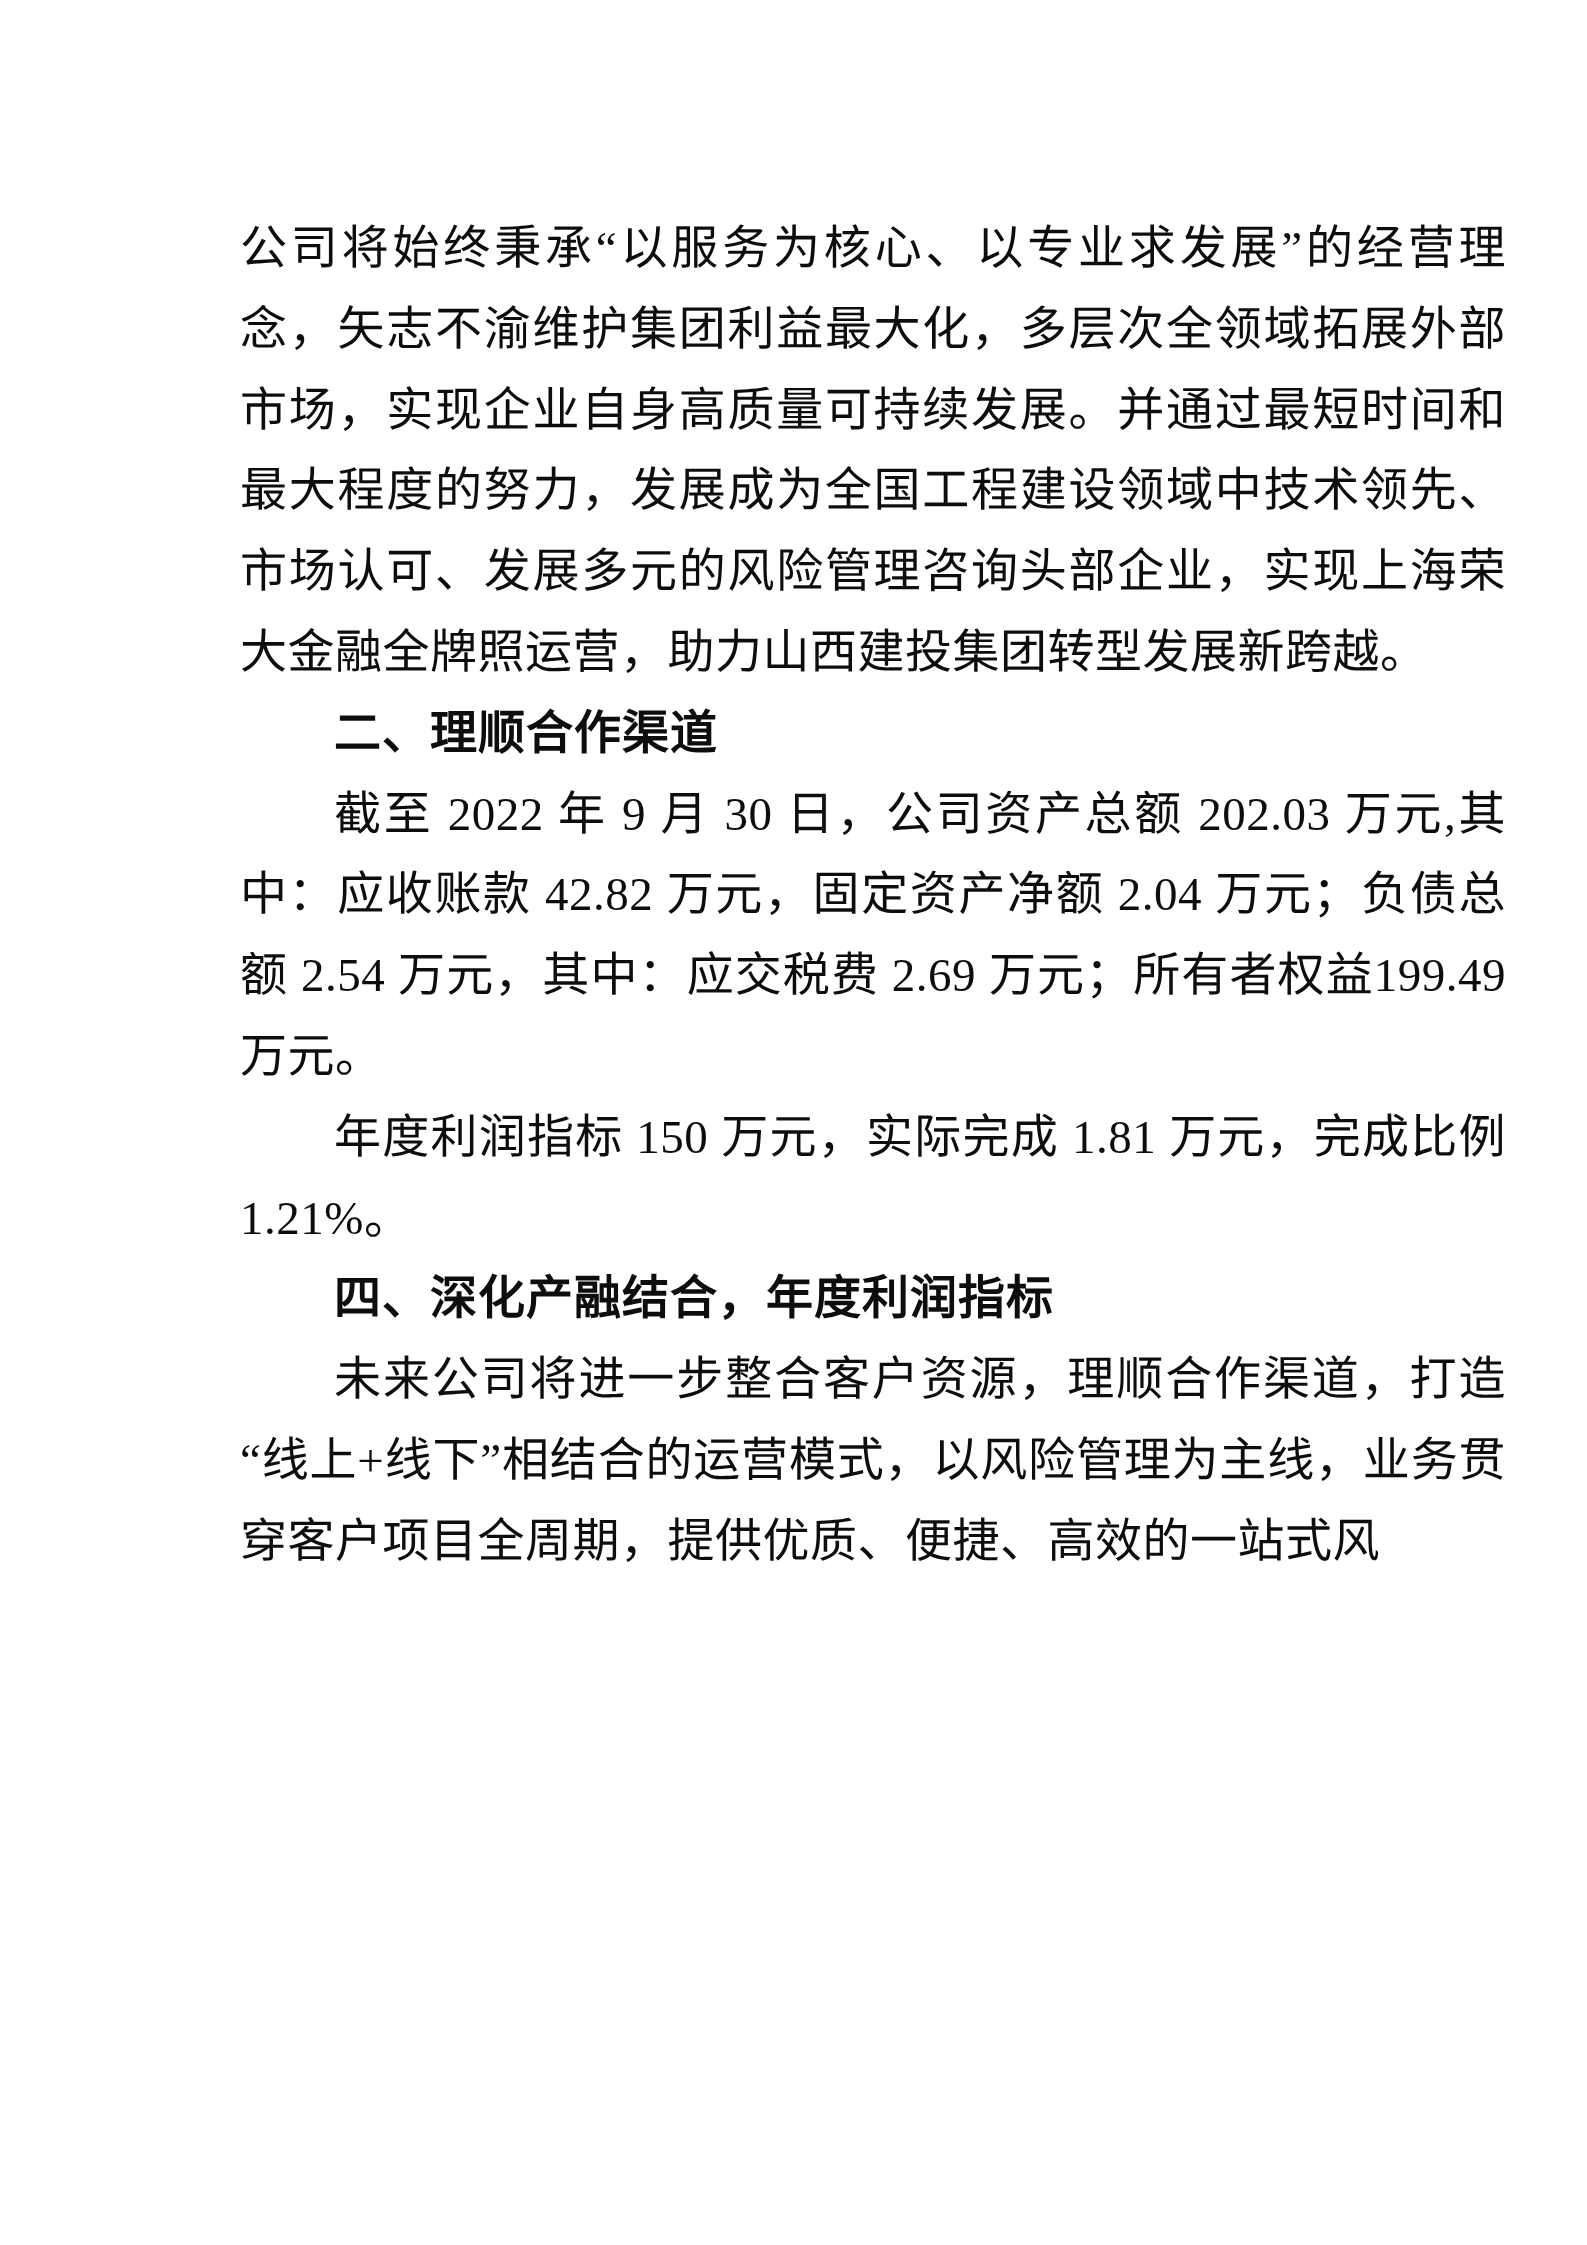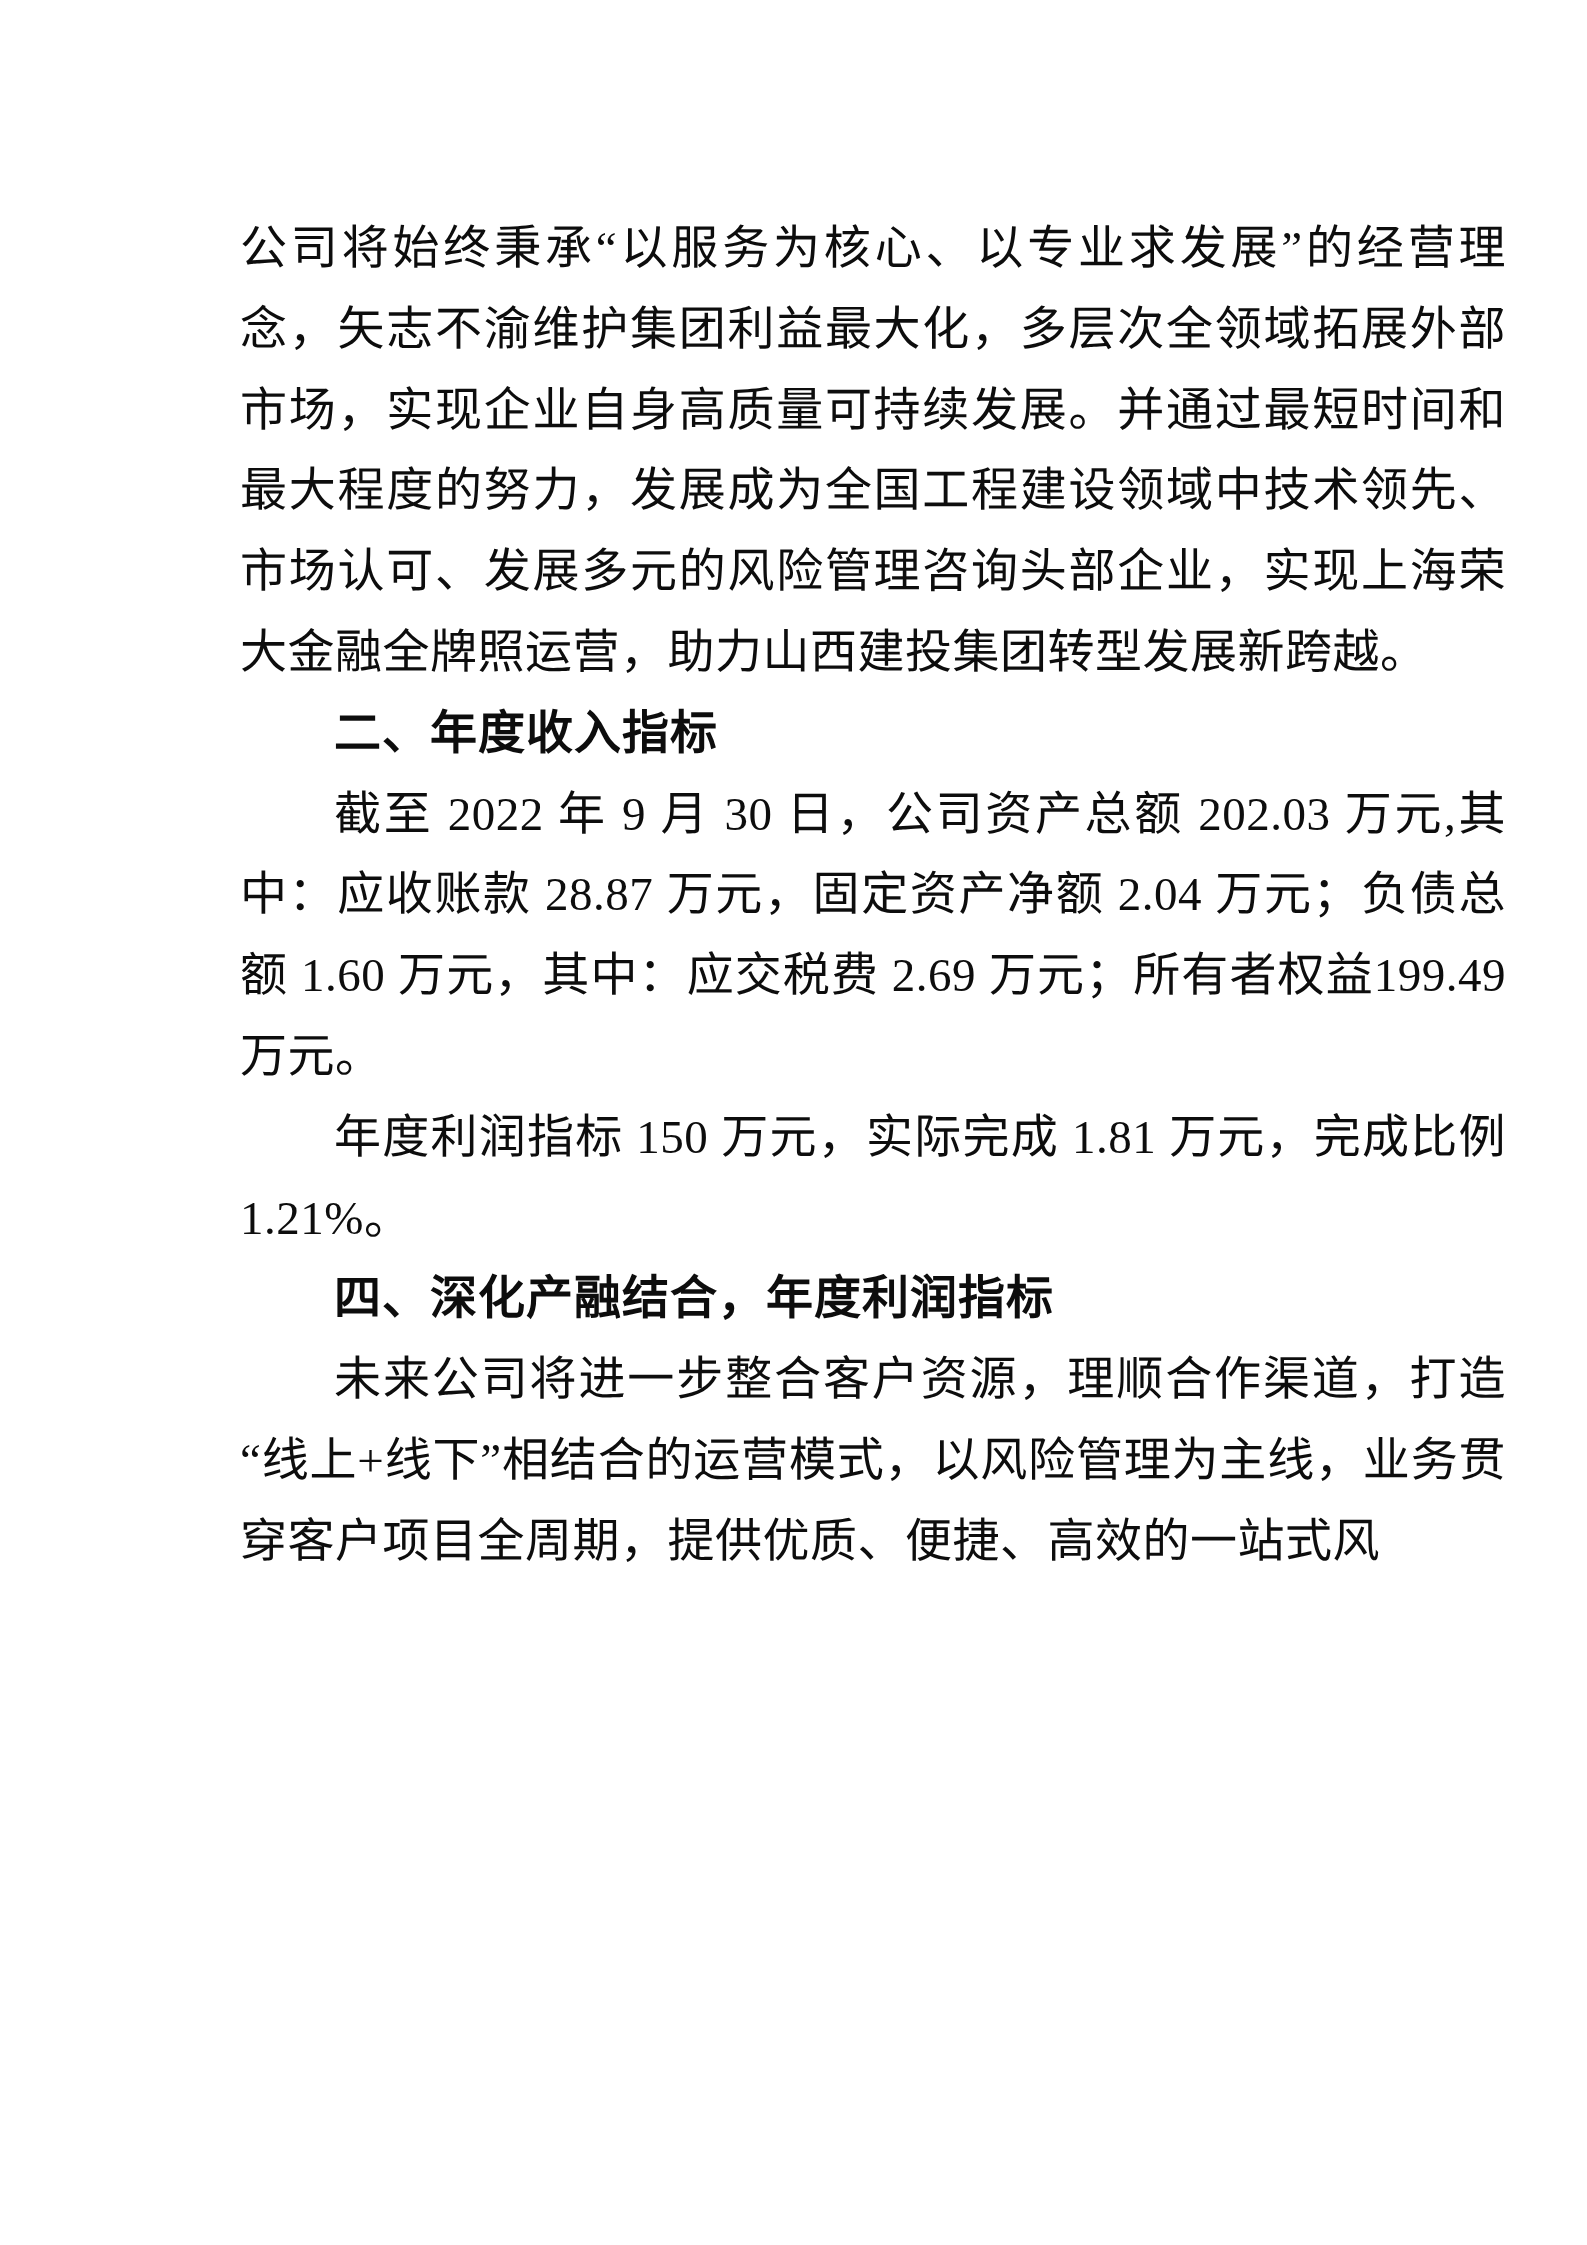--- a/index.html
+++ b/index.html
@@ -48,23 +48,23 @@
     letter-spacing: 1px;
   }
 </style>
 </head>
 <body>
 
 <div class="page">
 
   <p class="doc-block body-para no-indent">公司将始终秉承“以服务为核心、以专业求发展”的经营理念，矢志不渝维护集团利益最大化，多层次全领域拓展外部市场，实现企业自身高质量可持续发展。并通过最短时间和最大程度的努力，发展成为全国工程建设领域中技术领先、市场认可、发展多元的风险管理咨询头部企业，实现上海荣大金融全牌照运营，助力山西建投集团转型发展新跨越。</p>
 
-  <h2 class="doc-block section-heading">二、年度收入指标</h2>
+  <h2 class="doc-block section-heading">二、理顺合作渠道</h2>
 
-  <p class="doc-block body-para indent">截至 2022 年 9 月 30 日，公司资产总额 202.03 万元,其中：应收账款 28.87 万元，固定资产净额 2.04 万元；负债总额 1.60 万元，其中：应交税费 2.69 万元；所有者权益199.49 万元。</p>
+  <p class="doc-block body-para indent">截至 2022 年 9 月 30 日，公司资产总额 202.03 万元,其中：应收账款 42.82 万元，固定资产净额 2.04 万元；负债总额 2.54 万元，其中：应交税费 2.69 万元；所有者权益199.49 万元。</p>
 
 
 
 
   <p class="doc-block body-para indent">年度利润指标 150 万元，实际完成 1.81 万元，完成比例 1.21%。</p>
 
   <h2 class="doc-block section-heading">四、深化产融结合，年度利润指标</h2>
 
   <p class="doc-block body-para indent">未来公司将进一步整合客户资源，理顺合作渠道，打造“线上+线下”相结合的运营模式，以风险管理为主线，业务贯穿客户项目全周期，提供优质、便捷、高效的一站式风</p>
 

